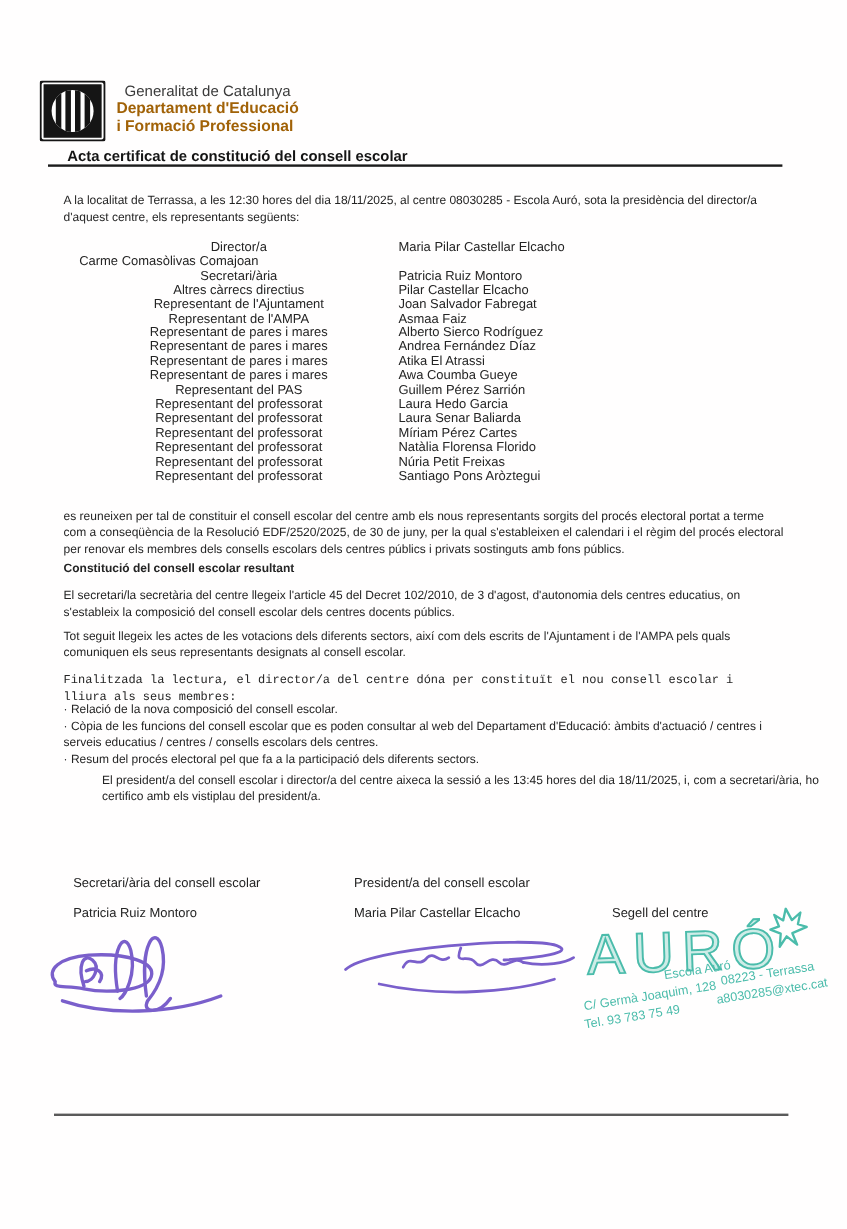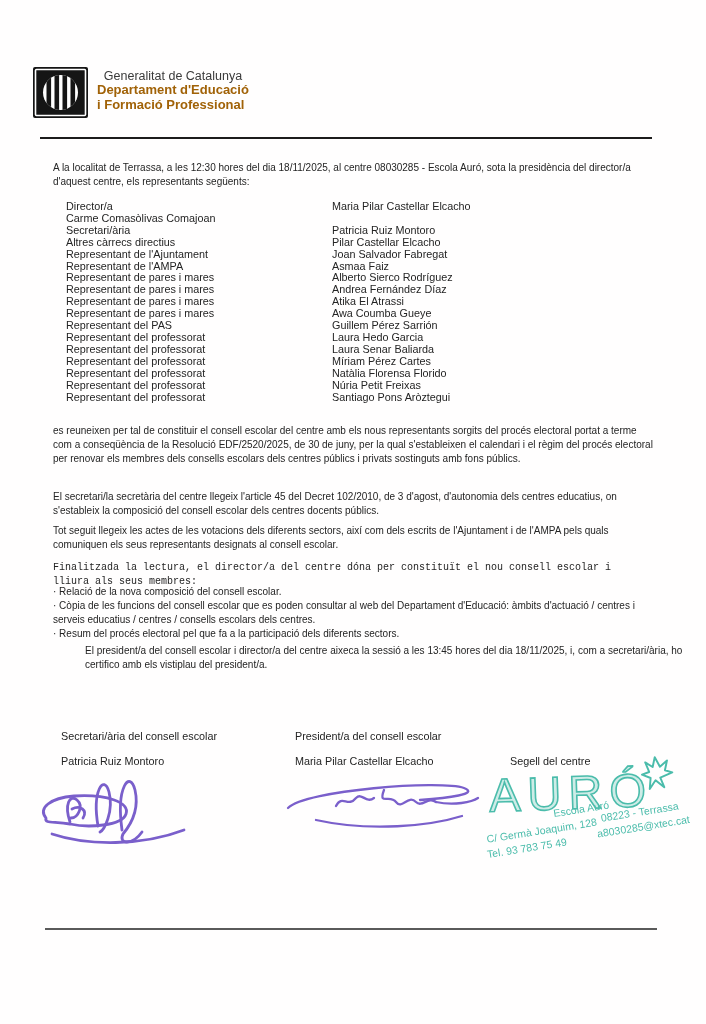--- a/index.html
+++ b/index.html
@@ -10,21 +10,21 @@
   .abs { position:absolute; }
   
   .brand-line1 { font-size:12.5px; color:#3a3a3a;text-align:center; }
   .brand-line2, .brand-line3 { font-size:13px; font-weight:bold; color:#a16207; line-height:14.5px; }
   .doc-title { font-size:12.4px; font-weight:bold; color:#141414; }
   .title-rule { height:2px; background:#1c1c1c; }
   
   .para { font-size:10px; line-height:14px; color:#242424; }
   .bold { font-weight:bold; }
   .rep-row { display:flex; font-size:10.8px; line-height:11.9px; color:#242424; }
-  .rep-role { width:266px; flex:none; }
+  .rep-role { width:266px; flex:none;text-align:center; }
   .bullet-list .para { margin:0; }
   
   .sig-label { font-size:10.8px; color:#242424; }
   .sig-name { font-size:10.8px; color:#242424; }
   svg.sig { overflow:visible; }
   
   .stamp-wrap { transform:rotate(-2deg); }
   .stamp-name {
     font-size:47px; letter-spacing:7px; font-weight:400;
     color:rgba(80,190,173,0.28);
@@ -56,20 +56,21 @@
       </g>
     </svg>
   </div>
 
   <div class="abs" style="left:97px; top:69px;">
     <div class="brand-line1">Generalitat de Catalunya</div>
     <div class="brand-line2">Departament d'Educació</div>
     <div class="brand-line3">i Formació Professional</div>
   </div>
 
+  <div class="abs doc-title" style="left:56px; top:123px;">Acta certificat de constitució del consell escolar</div>
   <div class="abs title-rule" style="left:40px; top:137px; width:612px;"></div>
 
   <div class="abs para" style="left:53px; top:161px; width:597px;">A la localitat de Terrassa, a les 12:30 hores del dia 18/11/2025, al centre 08030285 - Escola Auró, sota la presidència del director/a d'aquest centre, els representants següents:</div>
 
   <div class="abs" style="left:66px; top:201px;">
     <div class="rep-row">
         <span class="rep-role">Director/a</span>
         <span class="rep-name">Maria Pilar Castellar Elcacho</span>
       </div>
     <div class="rep-row">
@@ -132,20 +133,21 @@
         <span class="rep-name">Núria Petit Freixas</span>
       </div>
     <div class="rep-row">
         <span class="rep-role">Representant del professorat</span>
         <span class="rep-name">Santiago Pons Aròztegui</span>
       </div>
   </div>
 
   <div class="abs para" style="left:53px; top:424px; width:600px;">es reuneixen per tal de constituir el consell escolar del centre amb els nous representants sorgits del procés electoral portat a terme com a conseqüència de la Resolució EDF/2520/2025, de 30 de juny, per la qual s'estableixen el calendari i el règim del procés electoral per renovar els membres dels consells escolars dels centres públics i privats sostinguts amb fons públics.</div>
 
+  <div class="abs para bold" style="left:53px; top:468px;">Constitució del consell escolar resultant</div>
 
   <div class="abs para" style="left:53px; top:490px; width:600px;">El secretari/la secretària del centre llegeix l'article 45 del Decret 102/2010, de 3 d'agost, d'autonomia dels centres educatius, on s'estableix la composició del consell escolar dels centres docents públics.</div>
 
   <div class="abs para" style="left:53px; top:524px; width:600px;">Tot seguit llegeix les actes de les votacions dels diferents sectors, així com dels escrits de l'Ajuntament i de l'AMPA pels quals comuniquen els seus representants designats al consell escolar.</div>
 
   <div class="abs para" style="left:53px; top:561px; width:600px;font-family:Liberation Mono, monospace;">Finalitzada la lectura, el director/a del centre dóna per constituït el nou consell escolar i lliura als seus membres:</div>
 
   <div class="abs bullet-list" style="left:53px; top:585px; width:600px;">
     <div class="para">· Relació de la nova composició del consell escolar.</div>
     <div class="para">· Còpia de les funcions del consell escolar que es poden consultar al web del Departament d'Educació: àmbits d'actuació / centres i serveis educatius / centres / consells escolars dels centres.</div>

